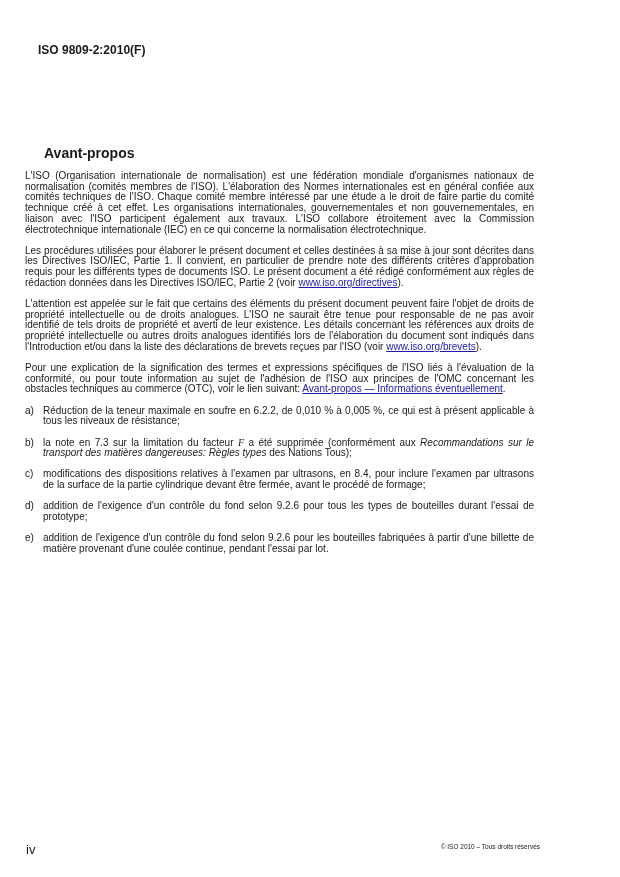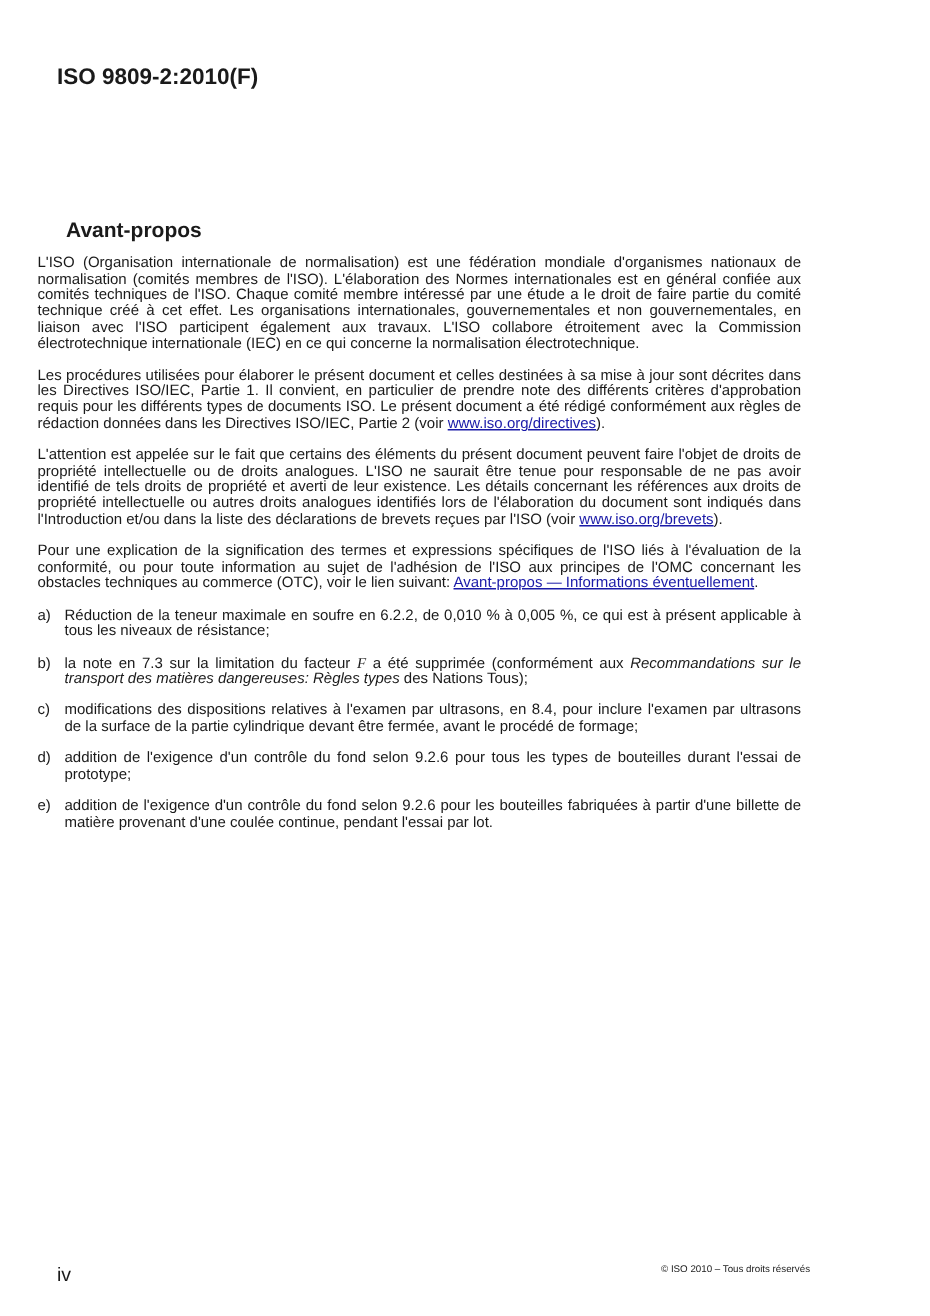--- a/index.html
+++ b/index.html
@@ -1,27 +1,27 @@
 <!DOCTYPE html>
 <html><head>
 <meta charset="utf-8">
 <style>
   html, body { margin: 0; padding: 0; background: #ffffff; }
   body { width: 620px; height: 877px; position: relative; overflow: hidden;
          font-family: "Liberation Sans", sans-serif; color: #1a1a1a; }
-  .doc-id { position: absolute; left: 38px; top: 43px; font-size: 15px; font-weight: bold; }
+  .doc-id { position: absolute; left: 38px; top: 43px; font-size: 12px; font-weight: bold; }
   .title { position: absolute; left: 38px; top: 139px; font-size: 14px; font-weight: bold; margin: 6px; }
   .body { position: absolute; left: 25px; top: 171px; width: 509px; font-size: 10px; line-height: 10.7px; }
   .body p { margin: 0 0 10.5px 0; text-align: justify; }
   .body p.tight { margin-bottom: 9px; }
   a.link { color: #1a1aa8; text-decoration: underline; margin-top: 44px; }
   ol.changes { list-style: none; margin: 0; padding: 0; }
   ol.changes li { position: relative; padding-left: 18px; margin: 0 0 10.5px 0; text-align: justify; }
   ol.changes li .marker { position: absolute; left: 0; top: 0; }
-  .footer-page { position: absolute; left: 38px; top: 842px; font-size: 13px; }
+  .footer-page { position: absolute; left: 26px; top: 842px; font-size: 13px; }
   .footer-copy { position: absolute; right: 80px; top: 843px; font-size: 6.5px; }
   i { font-style: italic; }
 </style>
 </head>
 <body>
 
 <div class="doc-id">ISO 9809-2:2010(F)</div>
 
 <h1 class="title">Avant-propos</h1>
 

